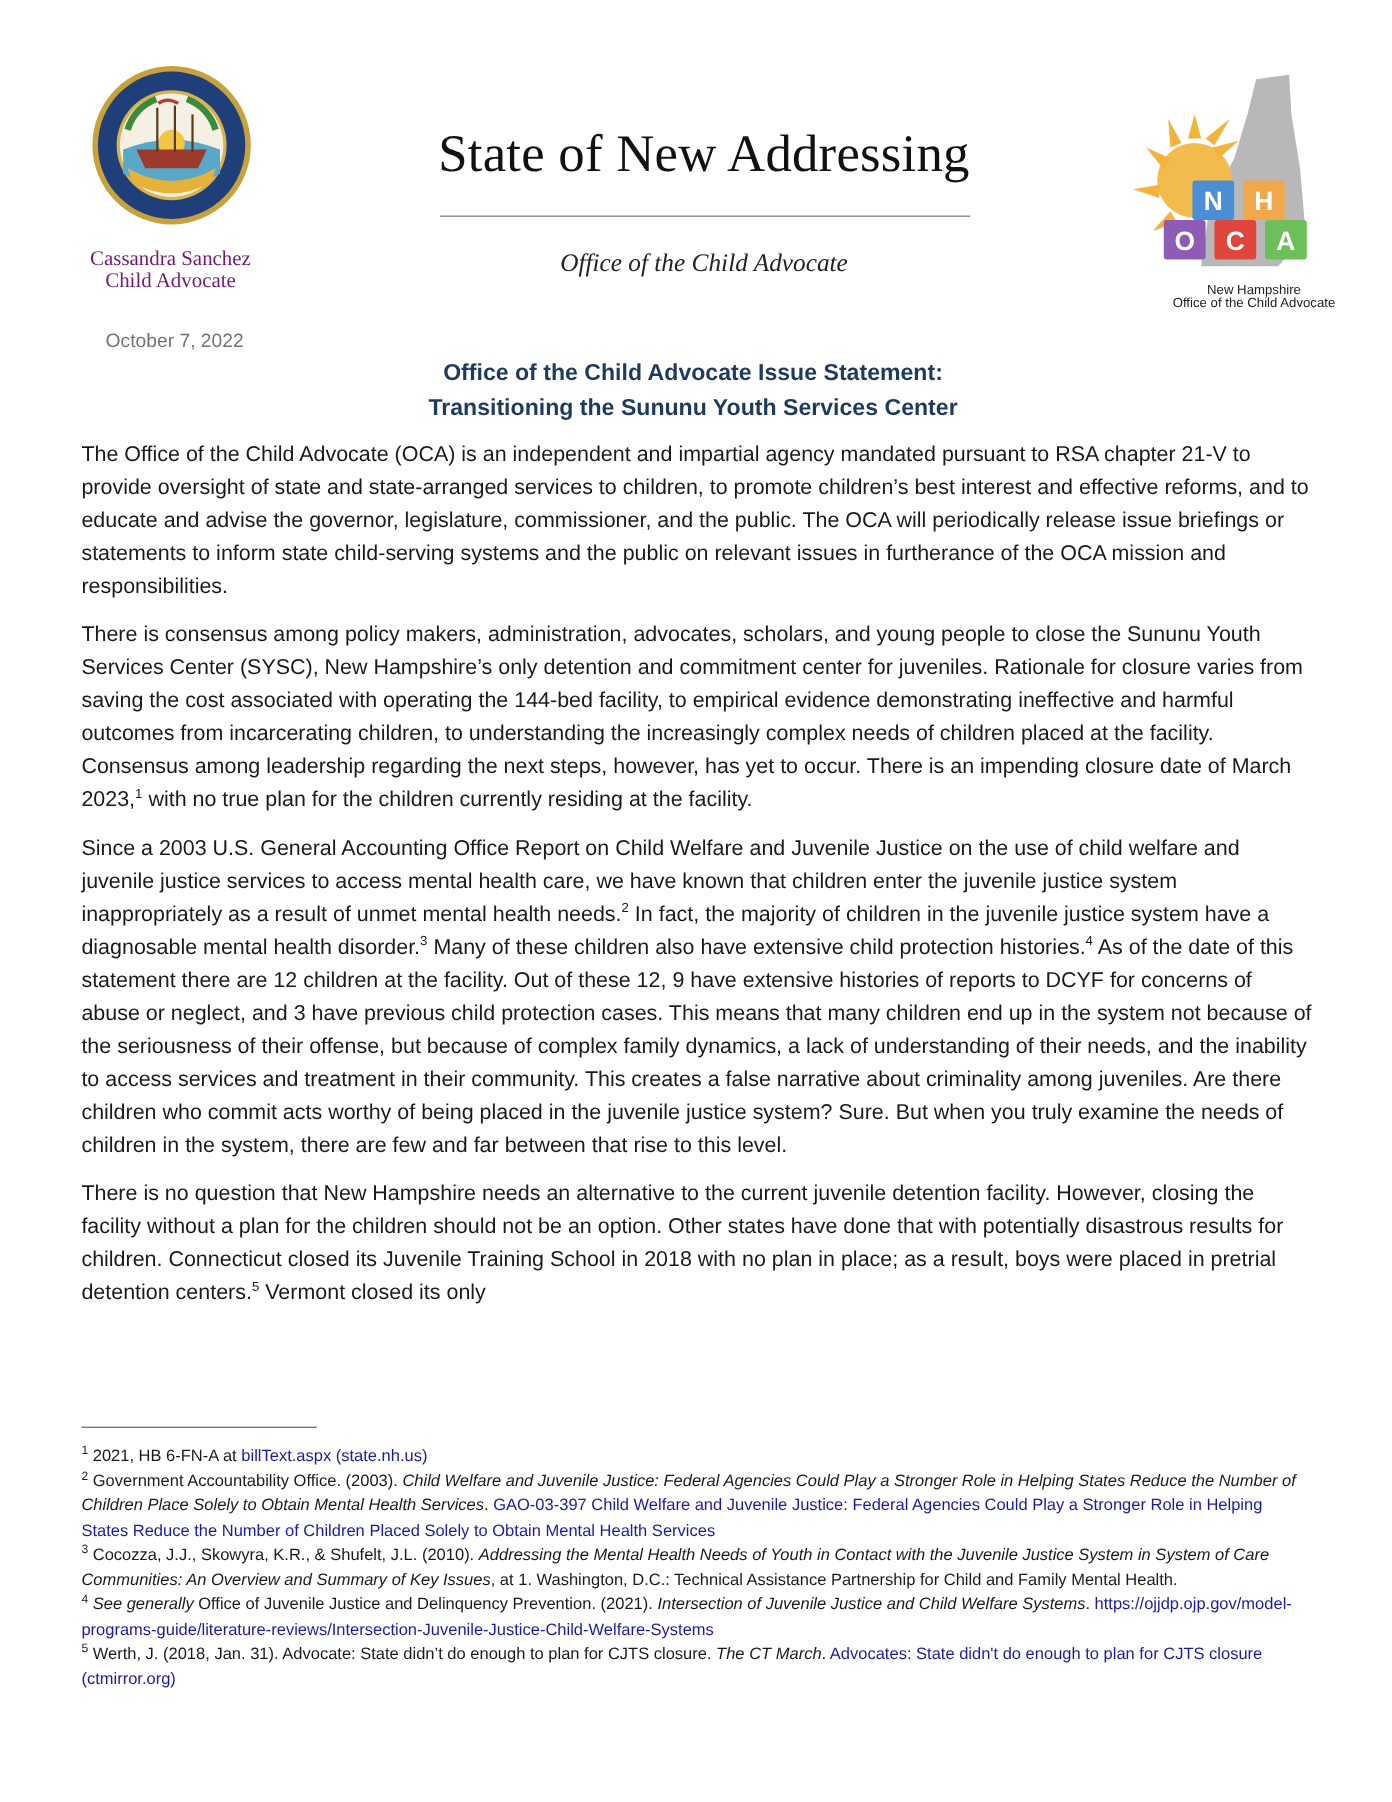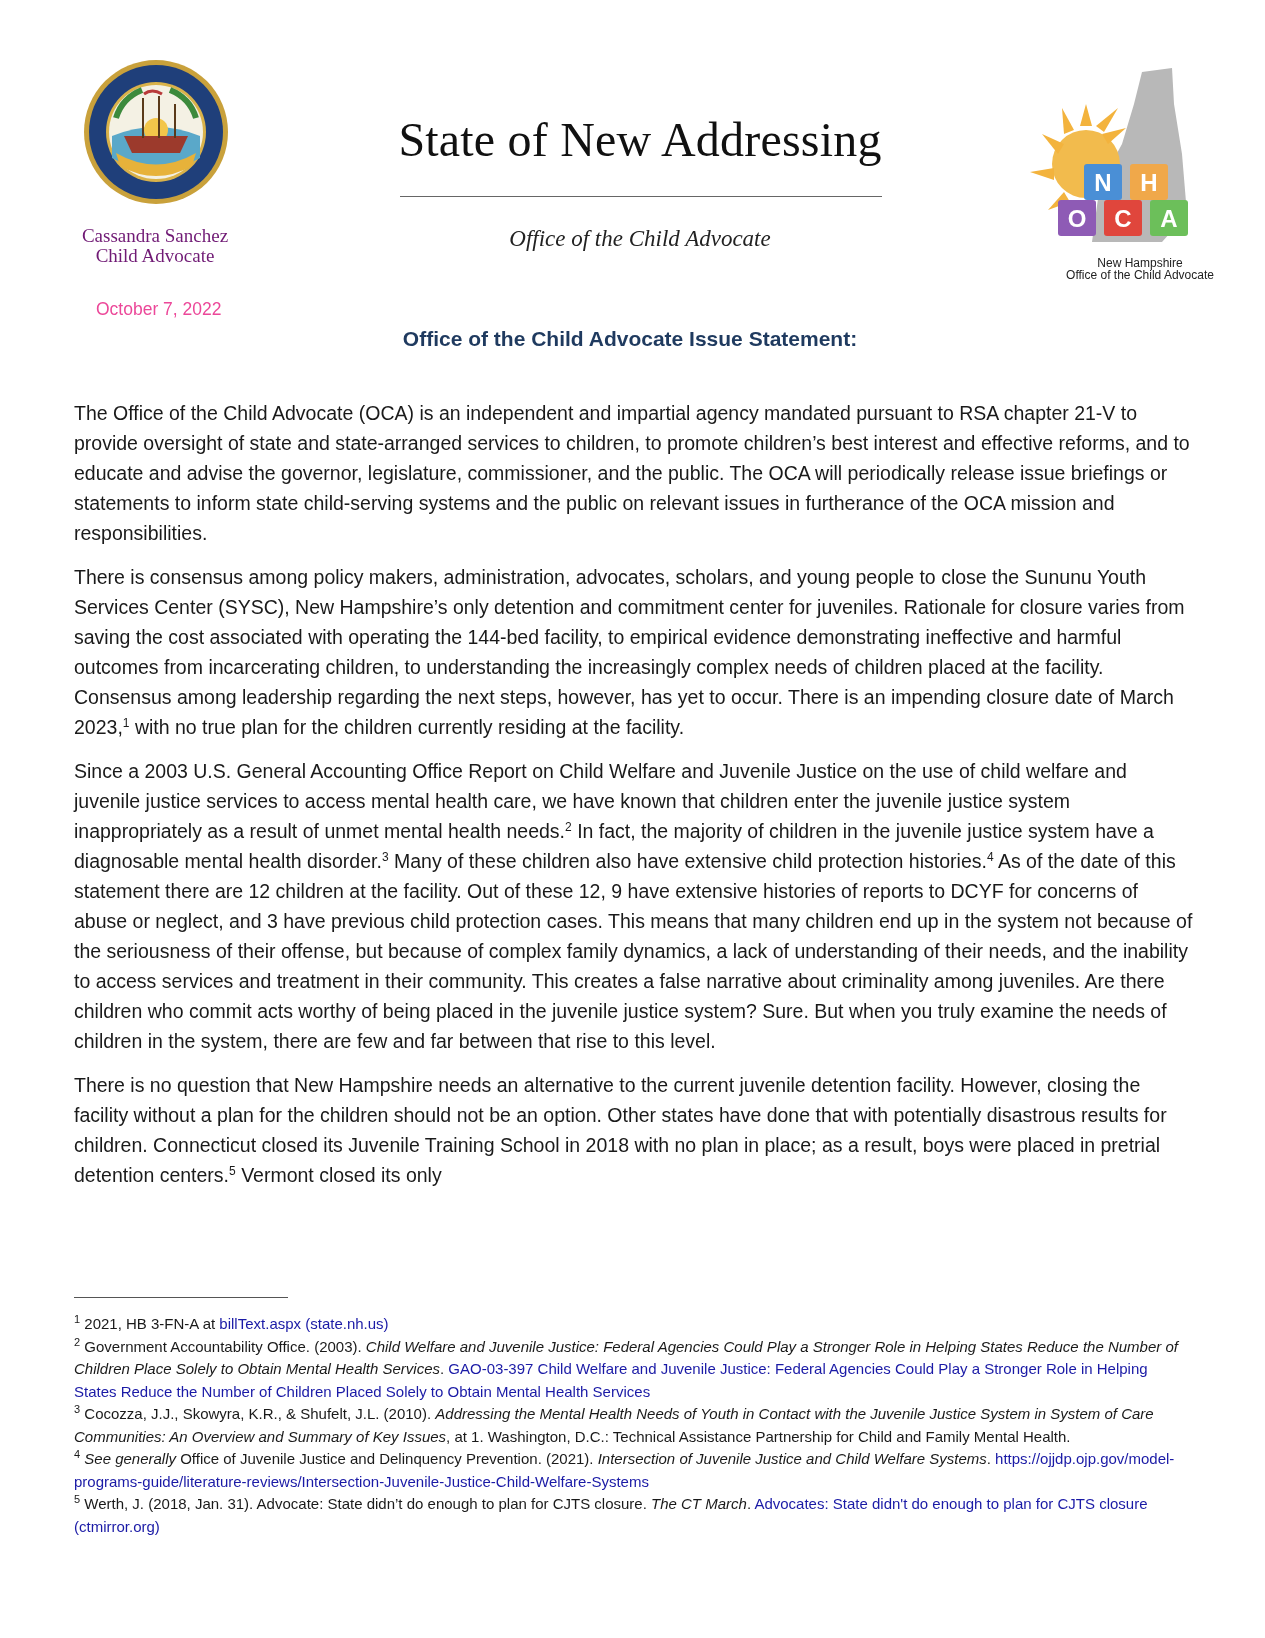--- a/index.html
+++ b/index.html
@@ -4,21 +4,21 @@
 <style>
   html, body { margin: 0; padding: 0; background: #ffffff; }
   body { width: 1265px; height: 1638px; position: relative; overflow: hidden; color: #1a1a1a; }
   .abs { position: absolute; }
   .serif { font-family: "Liberation Serif", "DejaVu Serif", serif; }
   .sans { font-family: "Liberation Sans", "DejaVu Sans", sans-serif; }
 
   
   #seal { left: 82px; top: 58px; width: 148px; height: 148px; }
   #advocate-name { left: 60px; top: 226px; width: 190px; text-align: center; font-size: 19px; line-height: 20px; color: #701a75; }
-  #date { left: 96px; top: 299px; font-size: 17.5px; color: #ec4899; }
+  #date { left: 96px; top: 299px; font-size: 17.5px; color: #737373; }
   #state-title { left: 360px; top: 112px; width: 560px; text-align: center; font-size: 48px; color: #111; letter-spacing: 0.2px; }
   #title-rule { left: 400px; top: 196px; width: 482px; height: 0; border-top: 1.5px solid #666; }
   #office-sub { left: 360px; top: 226px; width: 560px; text-align: center; font-size: 23px; font-style: italic; color: #222; }
   #oca-logo { left: 1022px; top: 64px; width: 190px; height: 210px; }
   #oca-caption { left: 1040px; top: 257px; width: 200px; text-align: center; font-size: 12px; line-height: 12px; color: #222; }
 
   
   #heading { left: 160px; top: 323px; width: 940px; text-align: center; font-size: 21px; line-height: 32px; font-weight: bold; color: #1f3a5f; }
 
   
@@ -94,29 +94,30 @@
     </g>
   </svg>
 </div>
 <div id="oca-caption" class="abs sans">
   <div>New Hampshire</div>
   <div>Office of the Child Advocate</div>
 </div>
 
 <div id="heading" class="abs sans">
   <div>Office of the Child Advocate Issue Statement:</div>
+  <div>Transitioning the Sununu Youth Services Center</div>
 </div>
 
 <div id="body" class="abs sans">
   <p>The Office of the Child Advocate (OCA) is an independent and impartial agency mandated pursuant to RSA chapter 21-V to provide oversight of state and state-arranged services to children, to promote children’s best interest and effective reforms, and to educate and advise the governor, legislature, commissioner, and the public. The OCA will periodically release issue briefings or statements to inform state child-serving systems and the public on relevant issues in furtherance of the OCA mission and responsibilities.</p>
   <p><span>There is consensus among policy makers, administration, advocates, scholars, and young people to close the Sununu Youth Services Center (SYSC), New Hampshire’s only detention and commitment center for juveniles. Rationale for closure varies from saving the cost associated with operating the 144-bed facility, to empirical evidence demonstrating ineffective and harmful outcomes from incarcerating children, to understanding the increasingly complex needs of children placed at the facility. Consensus among leadership regarding the next steps, however, has yet to occur. There is an impending closure date of March 2023,</span><sup>1</sup><span> with no true plan for the children currently residing at the facility.</span></p>
   <p><span>Since a 2003 U.S. General Accounting Office Report on Child Welfare and Juvenile Justice on the use of child welfare and juvenile justice services to access mental health care, we have known that children enter the juvenile justice system inappropriately as a result of unmet mental health needs.</span><sup>2</sup><span> In fact, the majority of children in the juvenile justice system have a diagnosable mental health disorder.</span><sup>3</sup><span> Many of these children also have extensive child protection histories.</span><sup>4</sup><span> As of the date of this statement there are 12 children at the facility. Out of these 12, 9 have extensive histories of reports to DCYF for concerns of abuse or neglect, and 3 have previous child protection cases. This means that many children end up in the system not because of the seriousness of their offense, but because of complex family dynamics, a lack of understanding of their needs, and the inability to access services and treatment in their community. This creates a false narrative about criminality among juveniles. Are there children who commit acts worthy of being placed in the juvenile justice system? Sure. But when you truly examine the needs of children in the system, there are few and far between that rise to this level.</span></p>
   <p><span>There is no question that New Hampshire needs an alternative to the current juvenile detention facility. However, closing the facility without a plan for the children should not be an option. Other states have done that with potentially disastrous results for children. Connecticut closed its Juvenile Training School in 2018 with no plan in place; as a result, boys were placed in pretrial detention centers.</span><sup>5</sup><span> Vermont closed its only</span></p>
 </div>
 
 <div id="fn-rule" class="abs"></div>
 <div id="footnotes" class="abs sans">
-  <p class="fn"><sup>1</sup> <span>2021, HB 3-FN-A at </span><a class="link">billText.aspx (state.nh.us)</a></p>
+  <p class="fn"><sup>1</sup> <span>2021, HB 6-FN-A at </span><a class="link">billText.aspx (state.nh.us)</a></p>
   <p class="fn"><sup>2</sup> <span>Government Accountability Office. (2003). </span><i>Child Welfare and Juvenile Justice: Federal Agencies Could Play a Stronger Role in Helping States Reduce the Number of Children Place Solely to Obtain Mental Health Services</i><span>. </span><a class="link">GAO-03-397 Child Welfare and Juvenile Justice: Federal Agencies Could Play a Stronger Role in Helping States Reduce the Number of Children Placed Solely to Obtain Mental Health Services</a></p>
   <p class="fn"><sup>3</sup> <span>Cocozza, J.J., Skowyra, K.R., &amp; Shufelt, J.L. (2010). </span><i>Addressing the Mental Health Needs of Youth in Contact with the Juvenile Justice System in System of Care Communities: An Overview and Summary of Key Issues</i><span>, at 1. Washington, D.C.: Technical Assistance Partnership for Child and Family Mental Health.</span></p>
   <p class="fn"><sup>4</sup> <i>See generally</i><span> Office of Juvenile Justice and Delinquency Prevention. (2021). </span><i>Intersection of Juvenile Justice and Child Welfare Systems</i><span>. </span><a class="link">https://ojjdp.ojp.gov/model-programs-guide/literature-reviews/Intersection-Juvenile-Justice-Child-Welfare-Systems</a></p>
   <p class="fn"><sup>5</sup> <span>Werth, J. (2018, Jan. 31).  Advocate: State didn’t do enough to plan for CJTS closure. </span><i>The CT March</i><span>. </span><a class="link">Advocates: State didn't do enough to plan for CJTS closure (ctmirror.org)</a></p>
 </div>
 
 </body></html>

